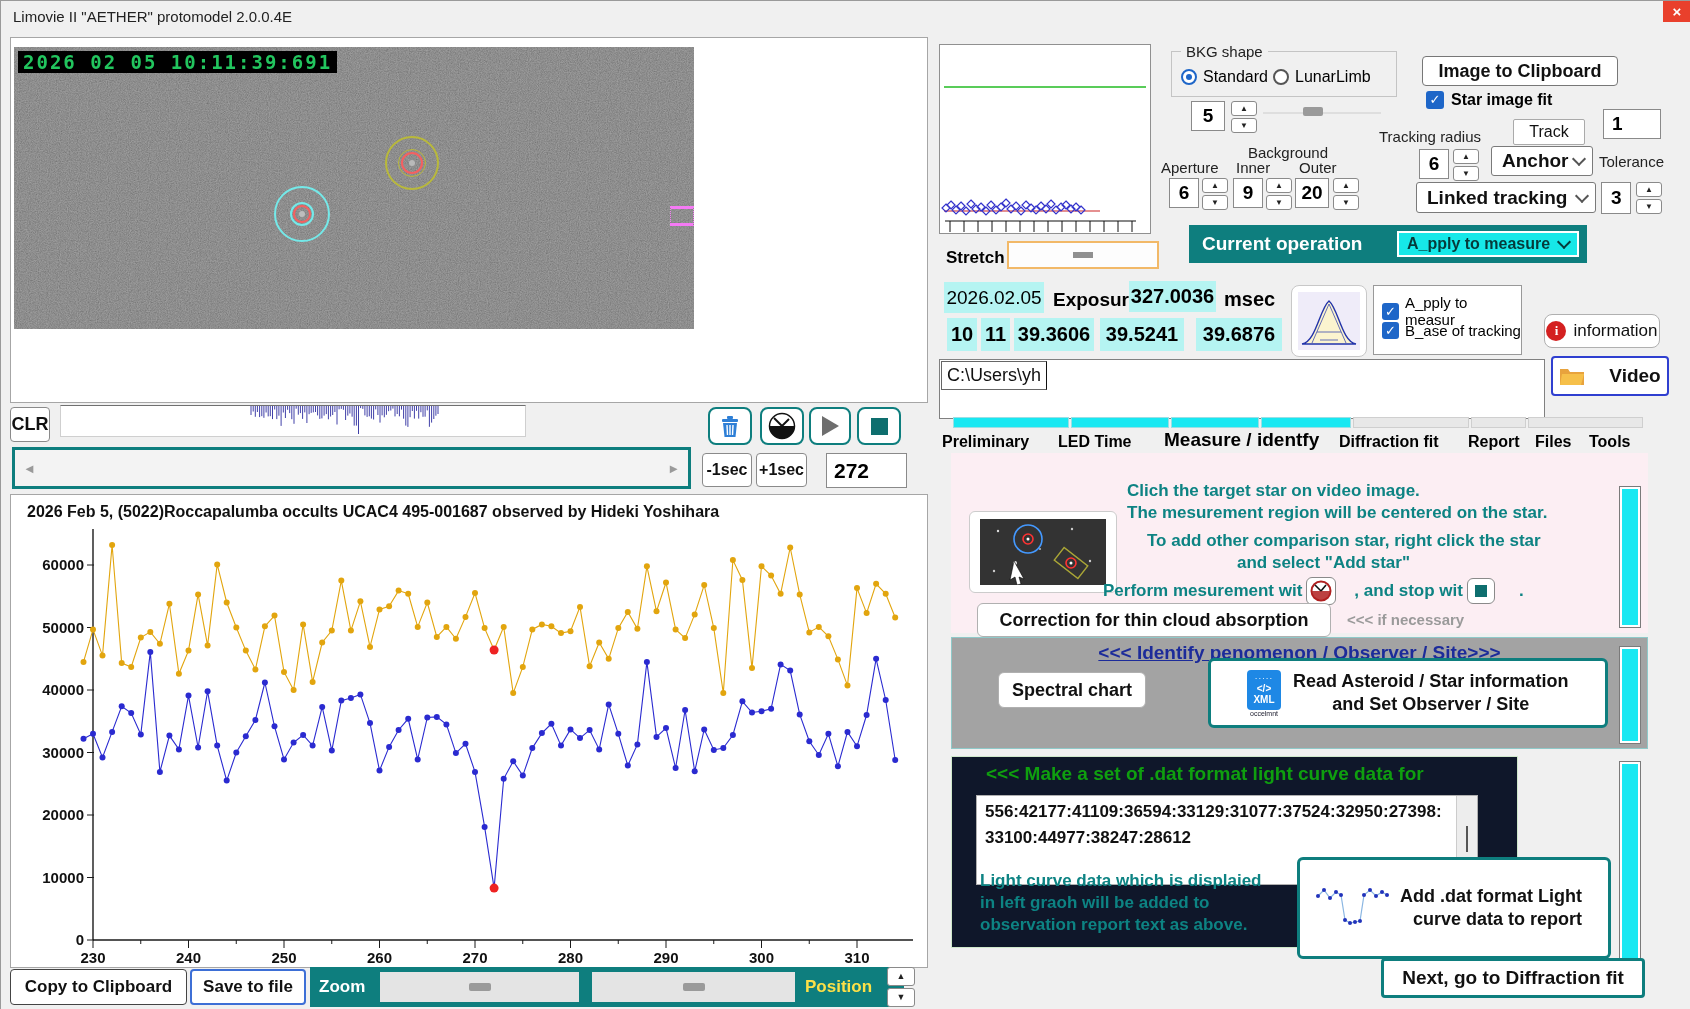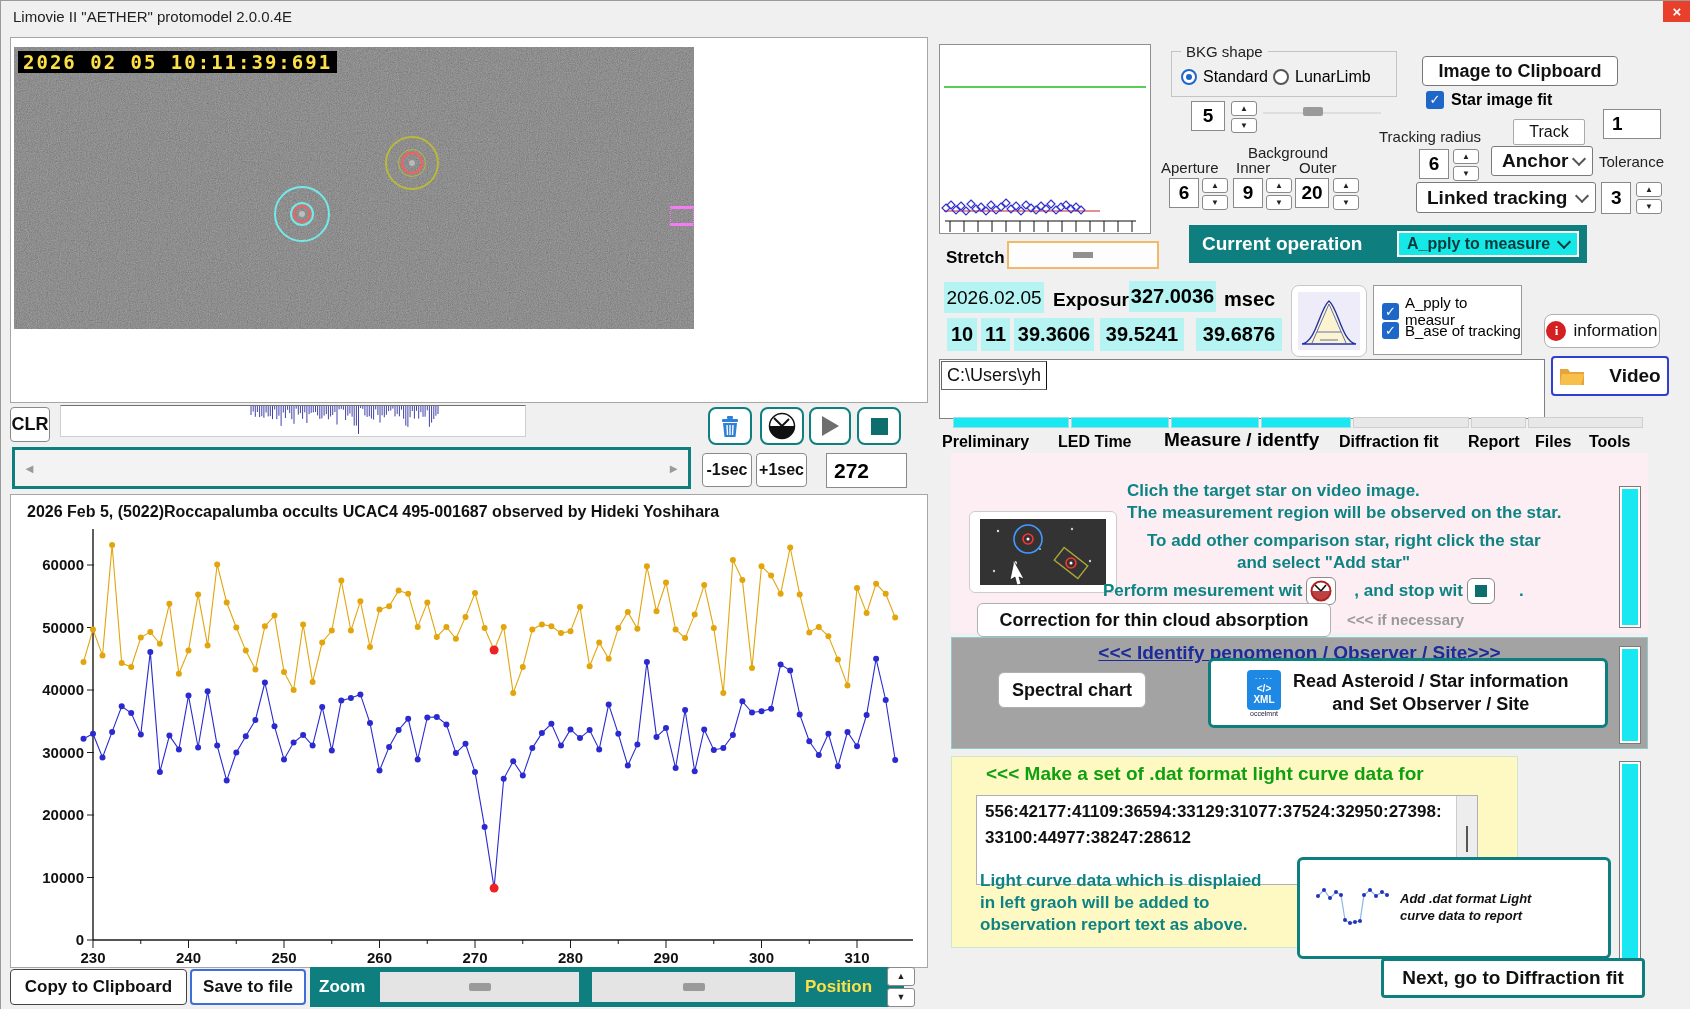--- a/index.html
+++ b/index.html
@@ -42,21 +42,21 @@
           <feColorMatrix type="saturate" values="0"></feColorMatrix>
           <feComponentTransfer>
               <feFuncR type="linear" slope="0.30" intercept="0.12"></feFuncR>
               <feFuncG type="linear" slope="0.30" intercept="0.12"></feFuncG>
               <feFuncB type="linear" slope="0.30" intercept="0.12"></feFuncB>
               <feFuncA type="linear" slope="0" intercept="1"></feFuncA>
             </feComponentTransfer>
         </filter>
         <rect width="680" height="282" filter="url(#vn)"></rect>
       </svg>
-      <div class="abs" style="left:4px;top:4px;background:#000;color:#fde047;font-family:'DejaVu Sans Mono',monospace;font-weight:bold;font-size:19px;letter-spacing:2px;padding:0 5px;">2026 02 05 10:11:39:691</div>
+      <div class="abs" style="left:4px;top:4px;background:#000;color:#22c55e;font-family:'DejaVu Sans Mono',monospace;font-weight:bold;font-size:19px;letter-spacing:2px;padding:0 5px;">2026 02 05 10:11:39:691</div>
       
       <div class="circle" style="left:371px;top:89px;width:54px;height:54px;border:2px solid #b9b93a;"></div>
       <div class="circle" style="left:384px;top:102px;width:28px;height:28px;border:1px solid #b9b93a;"></div>
       <div class="circle" style="left:387px;top:105px;width:22px;height:22px;border:2px solid #f56060;"></div>
       <div class="circle" style="left:395px;top:113px;width:6px;height:6px;background:#b9b9b9;"></div>
       
       <div class="circle" style="left:260px;top:139px;width:56px;height:56px;border:2px solid #74e9e9;"></div>
       <div class="circle" style="left:276px;top:155px;width:24px;height:24px;border:2px solid #74e9e9;"></div>
       <div class="circle" style="left:279px;top:158px;width:18px;height:18px;border:2px solid #f56060;"></div>
       <div class="circle" style="left:285px;top:164px;width:6px;height:6px;background:#bdbdbd;"></div>
@@ -637,21 +637,21 @@
         <circle cx="48" cy="20" r="14" fill="none" stroke="#4499ff" stroke-width="1.6"></circle>
         <circle cx="48" cy="20" r="5" fill="none" stroke="#f33" stroke-width="1.6"></circle>
           <circle cx="48" cy="20" r="1.5" fill="#fff"></circle>
         <rect x="76" y="36" width="30" height="16" fill="none" stroke="#aaa636" stroke-width="1.4" transform="rotate(38 91 44)"></rect>
         <circle cx="91" cy="44" r="5" fill="none" stroke="#f33" stroke-width="1.6"></circle>
           <circle cx="91" cy="44" r="1.5" fill="#fff"></circle>
         <polygon points="34,42 44,60 39,58 41,65 37,66 35,58 30,61" fill="#fff" stroke="#000" stroke-width="0.6"></polygon>
       </svg>
     </div>
     <div class="abs tealtx" style="left:176px;top:28px;font-size:17px;">Clich the target star on video image.</div>
-    <div class="abs tealtx" style="left:176px;top:50px;font-size:17px;">The measurement region will be observed on the star.</div>
+    <div class="abs tealtx" style="left:176px;top:50px;font-size:17px;">The mesurement region will be centered on the star.</div>
     <div class="abs tealtx" style="left:196px;top:78px;font-size:17px;">To add other comparison star, right click the star</div>
     <div class="abs tealtx" style="left:286px;top:100px;font-size:17px;">and select "Add star"</div>
     <div class="abs" style="left:152px;top:124px;display:flex;align-items:center;gap:4px;">
       <span class="tealtx" style="font-size:17px;">Perform mesurement wit</span>
       <span class="btn" style="width:30px;height:28px;border-radius:6px;">
         <svg width="22" height="22" viewBox="0 0 22 22">
           <circle cx="11" cy="11" r="9.5" fill="#fff" stroke="#b02020" stroke-width="2"></circle>
           <path d="M2 11 A9 9 0 0 0 20 11 Z" fill="#b02020" opacity="0.85"></path>
           <line x1="11" y1="11" x2="5" y2="5" stroke="#111" stroke-width="1.6"></line>
             <line x1="11" y1="11" x2="16" y2="5" stroke="#111" stroke-width="1.6"></line>
@@ -681,21 +681,21 @@
         <div style="font-size:7px;color:#223;">occelmnt</div>
       </div>
       <div class="b" style="font-size:18px;color:#111;text-align:center;line-height:1.3;">
         <div>Read Asteroid / Star information</div>
         <div>and Set Observer / Site</div>
       </div>
     </div>
   </div>
   <div class="abs vscroll" style="left:1618px;top:645px;width:20px;height:96px;"></div>
 
-  <div class="abs" style="left:950px;top:755px;width:567px;height:192px;background:#fef9c3;border:1px solid #cfe8cb;box-sizing:border-box;">
+  <div class="abs" style="left:950px;top:755px;width:567px;height:192px;background:#0f172a;border:1px solid #cfe8cb;box-sizing:border-box;">
     <div class="abs b" style="left:34px;top:6px;font-size:19px;color:#0f9f0f;">&lt;&lt;&lt; Make a set of  .dat format light curve data for</div>
     <div class="abs" style="left:24px;top:38px;width:502px;height:90px;background:#fff;border:1px solid #b0b0b0;box-sizing:border-box;">
       <div class="b" style="margin:3px 28px 0 8px;font-size:17px;color:#111;word-break:break-all;line-height:1.55;">556:42177:41109:36594:33129:31077:37524:32950:27398:33100:44977:38247:28612</div>
       <div class="abs" style="right:0;top:0;width:20px;height:88px;background:#ededed;border-left:1px solid #ccc;">
         <div style="width:2px;height:26px;background:#555;margin:30px auto 0;"></div>
       </div>
     </div>
     <div class="abs tealtx" style="left:28px;top:114px;font-size:17px;">Light curve data which is displaied</div>
     <div class="abs tealtx" style="left:28px;top:136px;font-size:17px;">in left graoh will be added to</div>
     <div class="abs tealtx" style="left:28px;top:158px;font-size:17px;">observation report text as above.</div>
@@ -713,21 +713,21 @@
           <circle cx="36" cy="41" r="2"></circle>
           <circle cx="41" cy="40" r="2"></circle>
           <circle cx="46" cy="39" r="2"></circle>
         <circle cx="50" cy="13" r="2"></circle>
           <circle cx="56" cy="8" r="2"></circle>
           <circle cx="62" cy="14" r="2"></circle>
           <circle cx="68" cy="10" r="2"></circle>
           <circle cx="73" cy="13" r="2"></circle>
       </g>
     </svg>
-    <div class="b" style="font-size:13px;color:#111;text-align:left;line-height:1.3;font-style:italic;">
+    <div class="b" style="font-size:18px;color:#111;text-align:right;line-height:1.3;">
       <div>Add .dat format Light</div>
       <div>curve data to report</div>
     </div>
   </div>
   <div class="abs vscroll" style="left:1618px;top:760px;width:20px;height:198px;"></div>
 
   <div class="abs btn b" style="left:1380px;top:957px;width:264px;height:40px;font-size:19px;border:3px solid #0e7e7e;border-radius:4px;">Next, go to Diffraction fit</div>
 
 </div>
 

